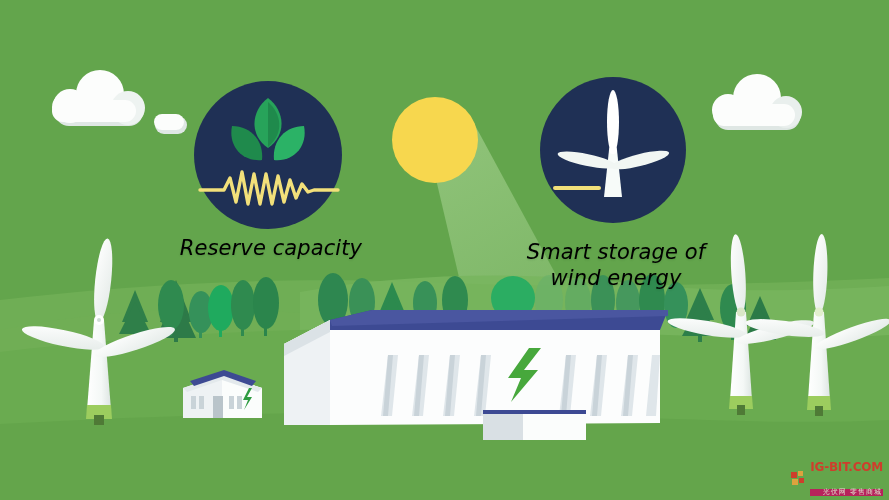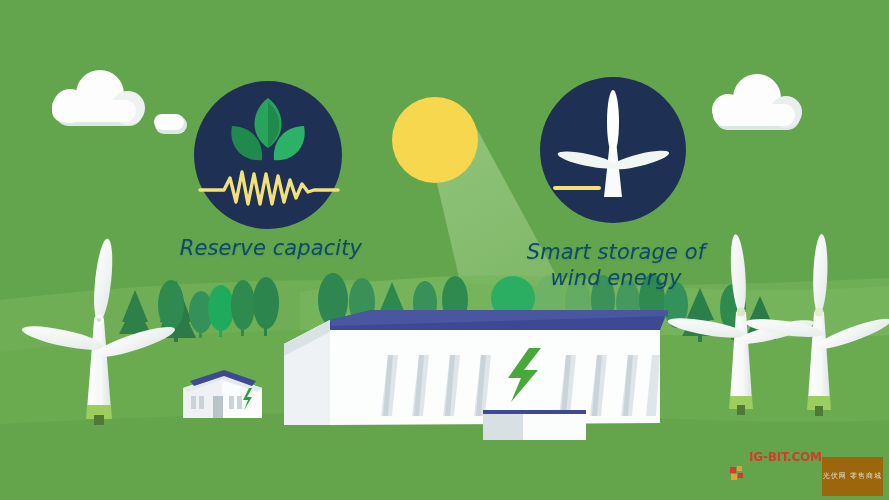--- a/index.html
+++ b/index.html
@@ -11,21 +11,21 @@
     position: relative;
     width: 889px;
     height: 500px;
     overflow: hidden;
     font-family: "DejaVu Sans", sans-serif;
     background: #63a css;
   }
   .layer { position: absolute; top: 0; left: 0; width: 889px; height: 500px; }
   .label {
     position: absolute;
-    color: #0c4a6e;
+    color: #000000;
     font-family: "DejaVu Sans", sans-serif;
     font-style: italic;
     font-size: 21px;
     font-weight: 400;
     letter-spacing: 0.1px;
     text-align: center;
     white-space: pre-line;
     line-height: 1.22;
     text-shadow: 0 1px 2px rgba(30,70,30,0.18);
     user-select: none;
@@ -39,36 +39,36 @@
     bottom: 4px;
     display: flex;
     align-items: center;
     gap: 3px;
     opacity: 0.92;
   }
   #wm-mark {
     width: 17px; height: 17px;
     display: block;
   }
-  #wm-textwrap { display: flex; flex-direction: row; line-height: 1; text-align: right; }
+  #wm-textwrap { display: flex; flex-direction: column; line-height: 1; text-align: right; }
   #wm-title {
     font-family: "DejaVu Sans", sans-serif;
     font-weight: bold;
     font-size: 12px;
     color: #d8362a;
     letter-spacing: -0.2px;
   }
   #wm-sub {
     font-family: "DejaVu Sans", sans-serif;
     font-size: 7px;
     color: #e8e3d8;
-    background: #a16207;
+    background: #be185d;
     letter-spacing: 1px;
-    padding: 16px 1px;
-    margin-top: 6px;
+    padding: 0 1px;
+    margin-top: 16px;
   }
 </style>
 </head>
 <body>
 
 <div id="scene">
 
   <svg class="layer" viewBox="0 0 889 500" xmlns="http://www.w3.org/2000/svg">
     <rect x="0" y="0" width="889" height="500" fill="#63a54c"></rect>
   </svg>

